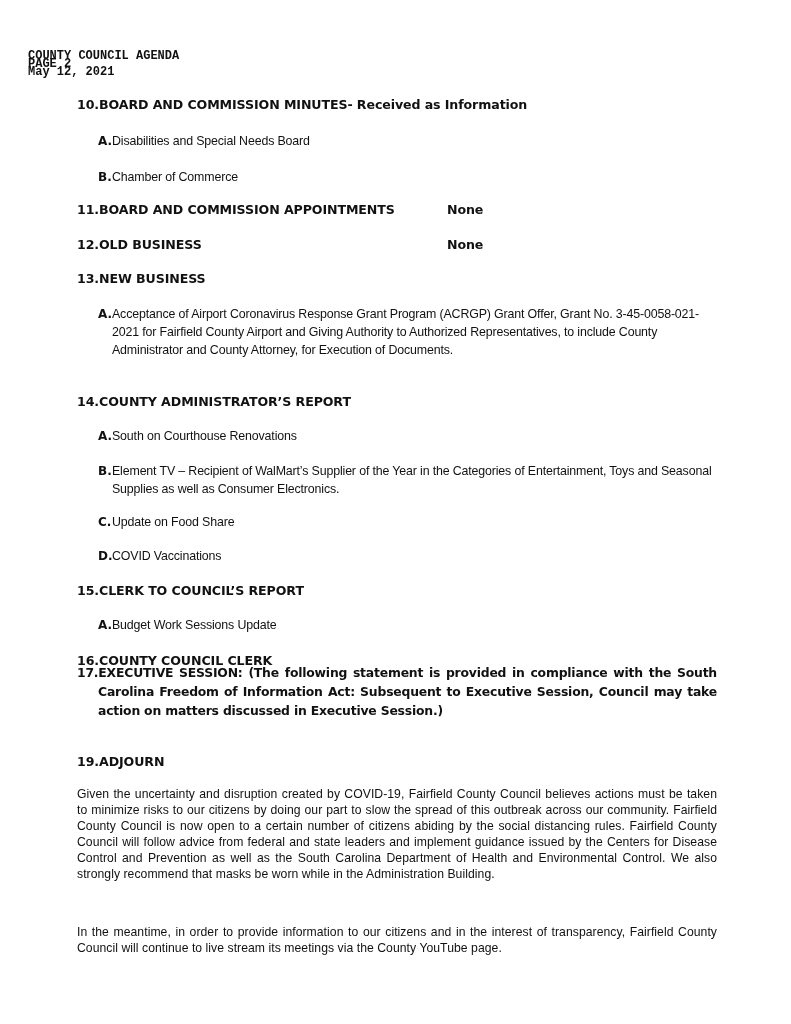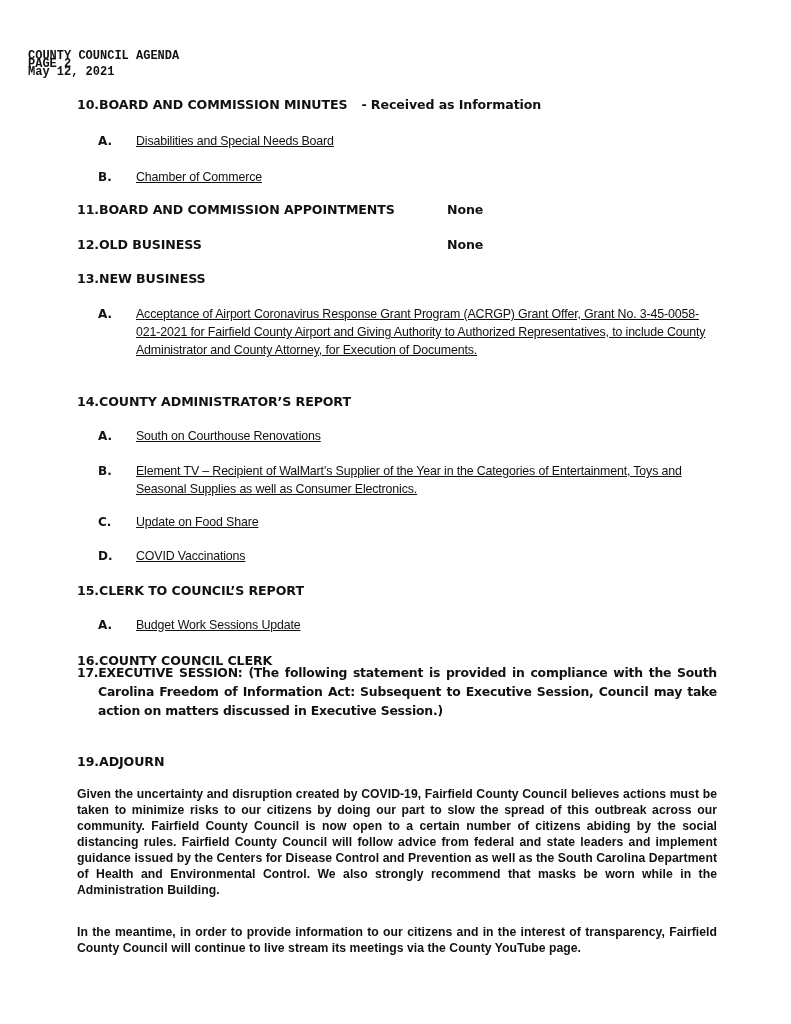--- a/index.html
+++ b/index.html
@@ -12,39 +12,39 @@
     font-size: 12px; font-weight: bold; line-height: 8px; color: #111; font-family: Liberation Mono, monospace;
   }
   .header div { white-space: nowrap; }
   .content { position: absolute; left: 77px; top: 97px; width: 640px; }
   .sec {
     position: absolute; left: 0; font-weight: bold; font-size: 12.6px;
     letter-spacing: -0.1px; white-space: nowrap;
   }
   .sec .num { display: inline-block; }
   .sec .right { position: absolute; left: 370px; top: 0; }
-  .sec .suffix { margin-left: 14px; }
+  .sec .suffix { margin-left: 0; }
   .item {
     position: absolute; left: 21px; width: 622px;
     font-size: 12.4px; line-height: 18px;
     font-family: "Liberation Sans", sans-serif;
   }
   .item .letter {
     position: absolute; left: 0; top: 0; font-weight: bold;
     font-family: "DejaVu Sans", sans-serif; font-size: 12px;
   }
-  .item .text { display: block; margin-left: 38px; letter-spacing: -0.15px; text-decoration: underline; }
+  .item .text { display: block; margin-left: 14px; letter-spacing: -0.15px; }
   .exec {
     position: absolute; left: 0; width: 640px; font-weight: bold;
     font-size: 12.4px; line-height: 19px; text-align: justify;
     letter-spacing: -0.2px;
   }
   .exec .indent { padding-left: 21px; text-indent: -21px; }
   .para {
-    position: absolute; left: 77px; width: 640px; font-weight: bold;
+    position: absolute; left: 77px; width: 640px; font-weight: normal;
     font-size: 12.2px; line-height: 16px; text-align: justify;
     font-family: "Liberation Sans", sans-serif; letter-spacing: 0.05px;
   }
 </style>
 </head>
 <body>
 
 <div class="header">
   <div>COUNTY COUNCIL AGENDA</div>
   <div>PAGE 2</div>

